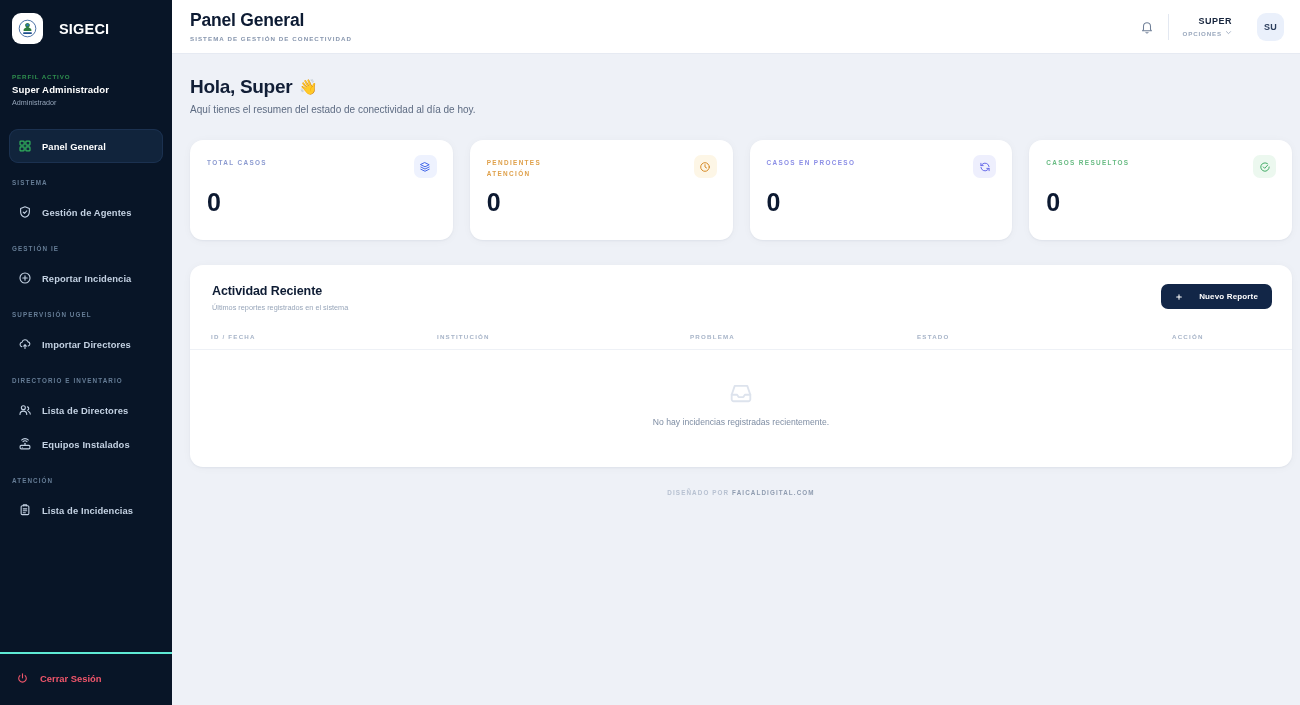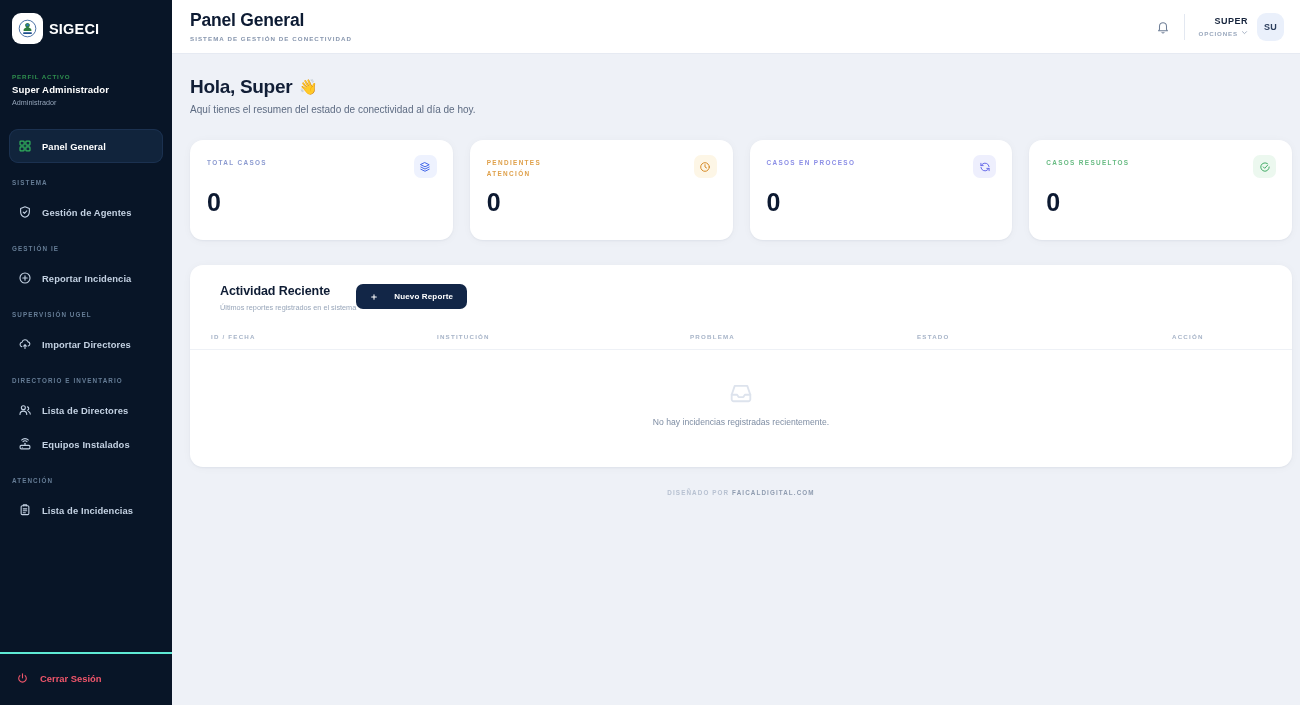--- a/index.html
+++ b/index.html
@@ -12,21 +12,21 @@
   }
 
   
   .sidebar {
     width:172px; height:705px; flex:0 0 172px;
     background:#081527;
     display:flex; flex-direction:column;
     position:relative;
   }
   .brand {
-    display:flex; align-items:center; gap:6px;
+    display:flex; align-items:center; gap:16px;
     padding:13px 0 13px 12px;
   }
   .brand-logo {
     width:31px; height:31px; border-radius:9px;
     background:#ffffff;
     display:flex; align-items:center; justify-content:center;
     flex:0 0 31px;
   }
   .brand-name {
     color:#ffffff; font-size:14.5px; font-weight:bold; letter-spacing:.2px;
@@ -83,21 +83,21 @@
   }
   .topbar-title { color:#0d1b33; font-size:17.5px; font-weight:bold; letter-spacing:-.2px; line-height:1.1; }
   .topbar-sub {
     color:#8796ae; font-size:6.2px; font-weight:bold; letter-spacing:1.05px;
     text-transform:uppercase; margin-top:5px;
   }
   .topbar-right { display:flex; align-items:center; gap:0; }
   .bell-btn { padding:6px 14px 6px 6px; cursor:pointer; display:flex; }
   .bell-btn svg { width:14px; height:14px; stroke:#6f7f97; display:block; }
   .tb-divider { width:1px; height:26px; background:#e3e8f1; margin:0 14px 0 0; }
-  .user-meta { text-align:right; margin-right:9px; cursor:pointer; }
+  .user-meta { text-align:right; margin-right:25px; cursor:pointer; }
   .user-name { color:#16243c; font-size:9px; font-weight:bold; letter-spacing:.5px; }
   .user-opts {
     color:#9aa8bd; font-size:6.2px; font-weight:bold; letter-spacing:.85px;
     margin-top:3px; display:flex; align-items:center; justify-content:flex-end; gap:3px;
   }
   .avatar {
     width:27px; height:28px; border-radius:9px; background:#eaf0fb;
     display:flex; align-items:center; justify-content:center;
     color:#2b3d5c; font-size:9px; font-weight:bold; letter-spacing:.3px;
     cursor:pointer;
@@ -134,22 +134,22 @@
   }
   .stat-ico svg { width:12px; height:12px; display:block; }
 
   
   .panel {
     background:#ffffff; border-radius:13px; margin-top:25px;
     box-shadow:0 1px 2px rgba(20,35,70,.05), 0 1px 10px rgba(20,35,70,.035);
     height:202px; display:flex; flex-direction:column;
   }
   .panel-head {
-    display:flex; align-items:flex-start; 
-    padding:19px 20px 0 30px;
+    display:flex; align-items:flex-start; justify-content:space-between;
+    padding:19px 20px 0 22px;
   }
   .panel-title { color:#0e1c34; font-size:12.5px; font-weight:bold; letter-spacing:-.1px; }
   .panel-sub { color:#98a6ba; font-size:7.3px; margin-top:5px; }
   .new-btn {
     display:flex; align-items:center; gap:16px;
     background:#122647; color:#ffffff; border:none; border-radius:7px;
     height:25px; padding:0 14px; cursor:pointer;
     font-family:inherit; font-size:8px; font-weight:bold; letter-spacing:.15px;
   }
   .new-btn svg { width:8px; height:8px; stroke:#ffffff; display:block; }

